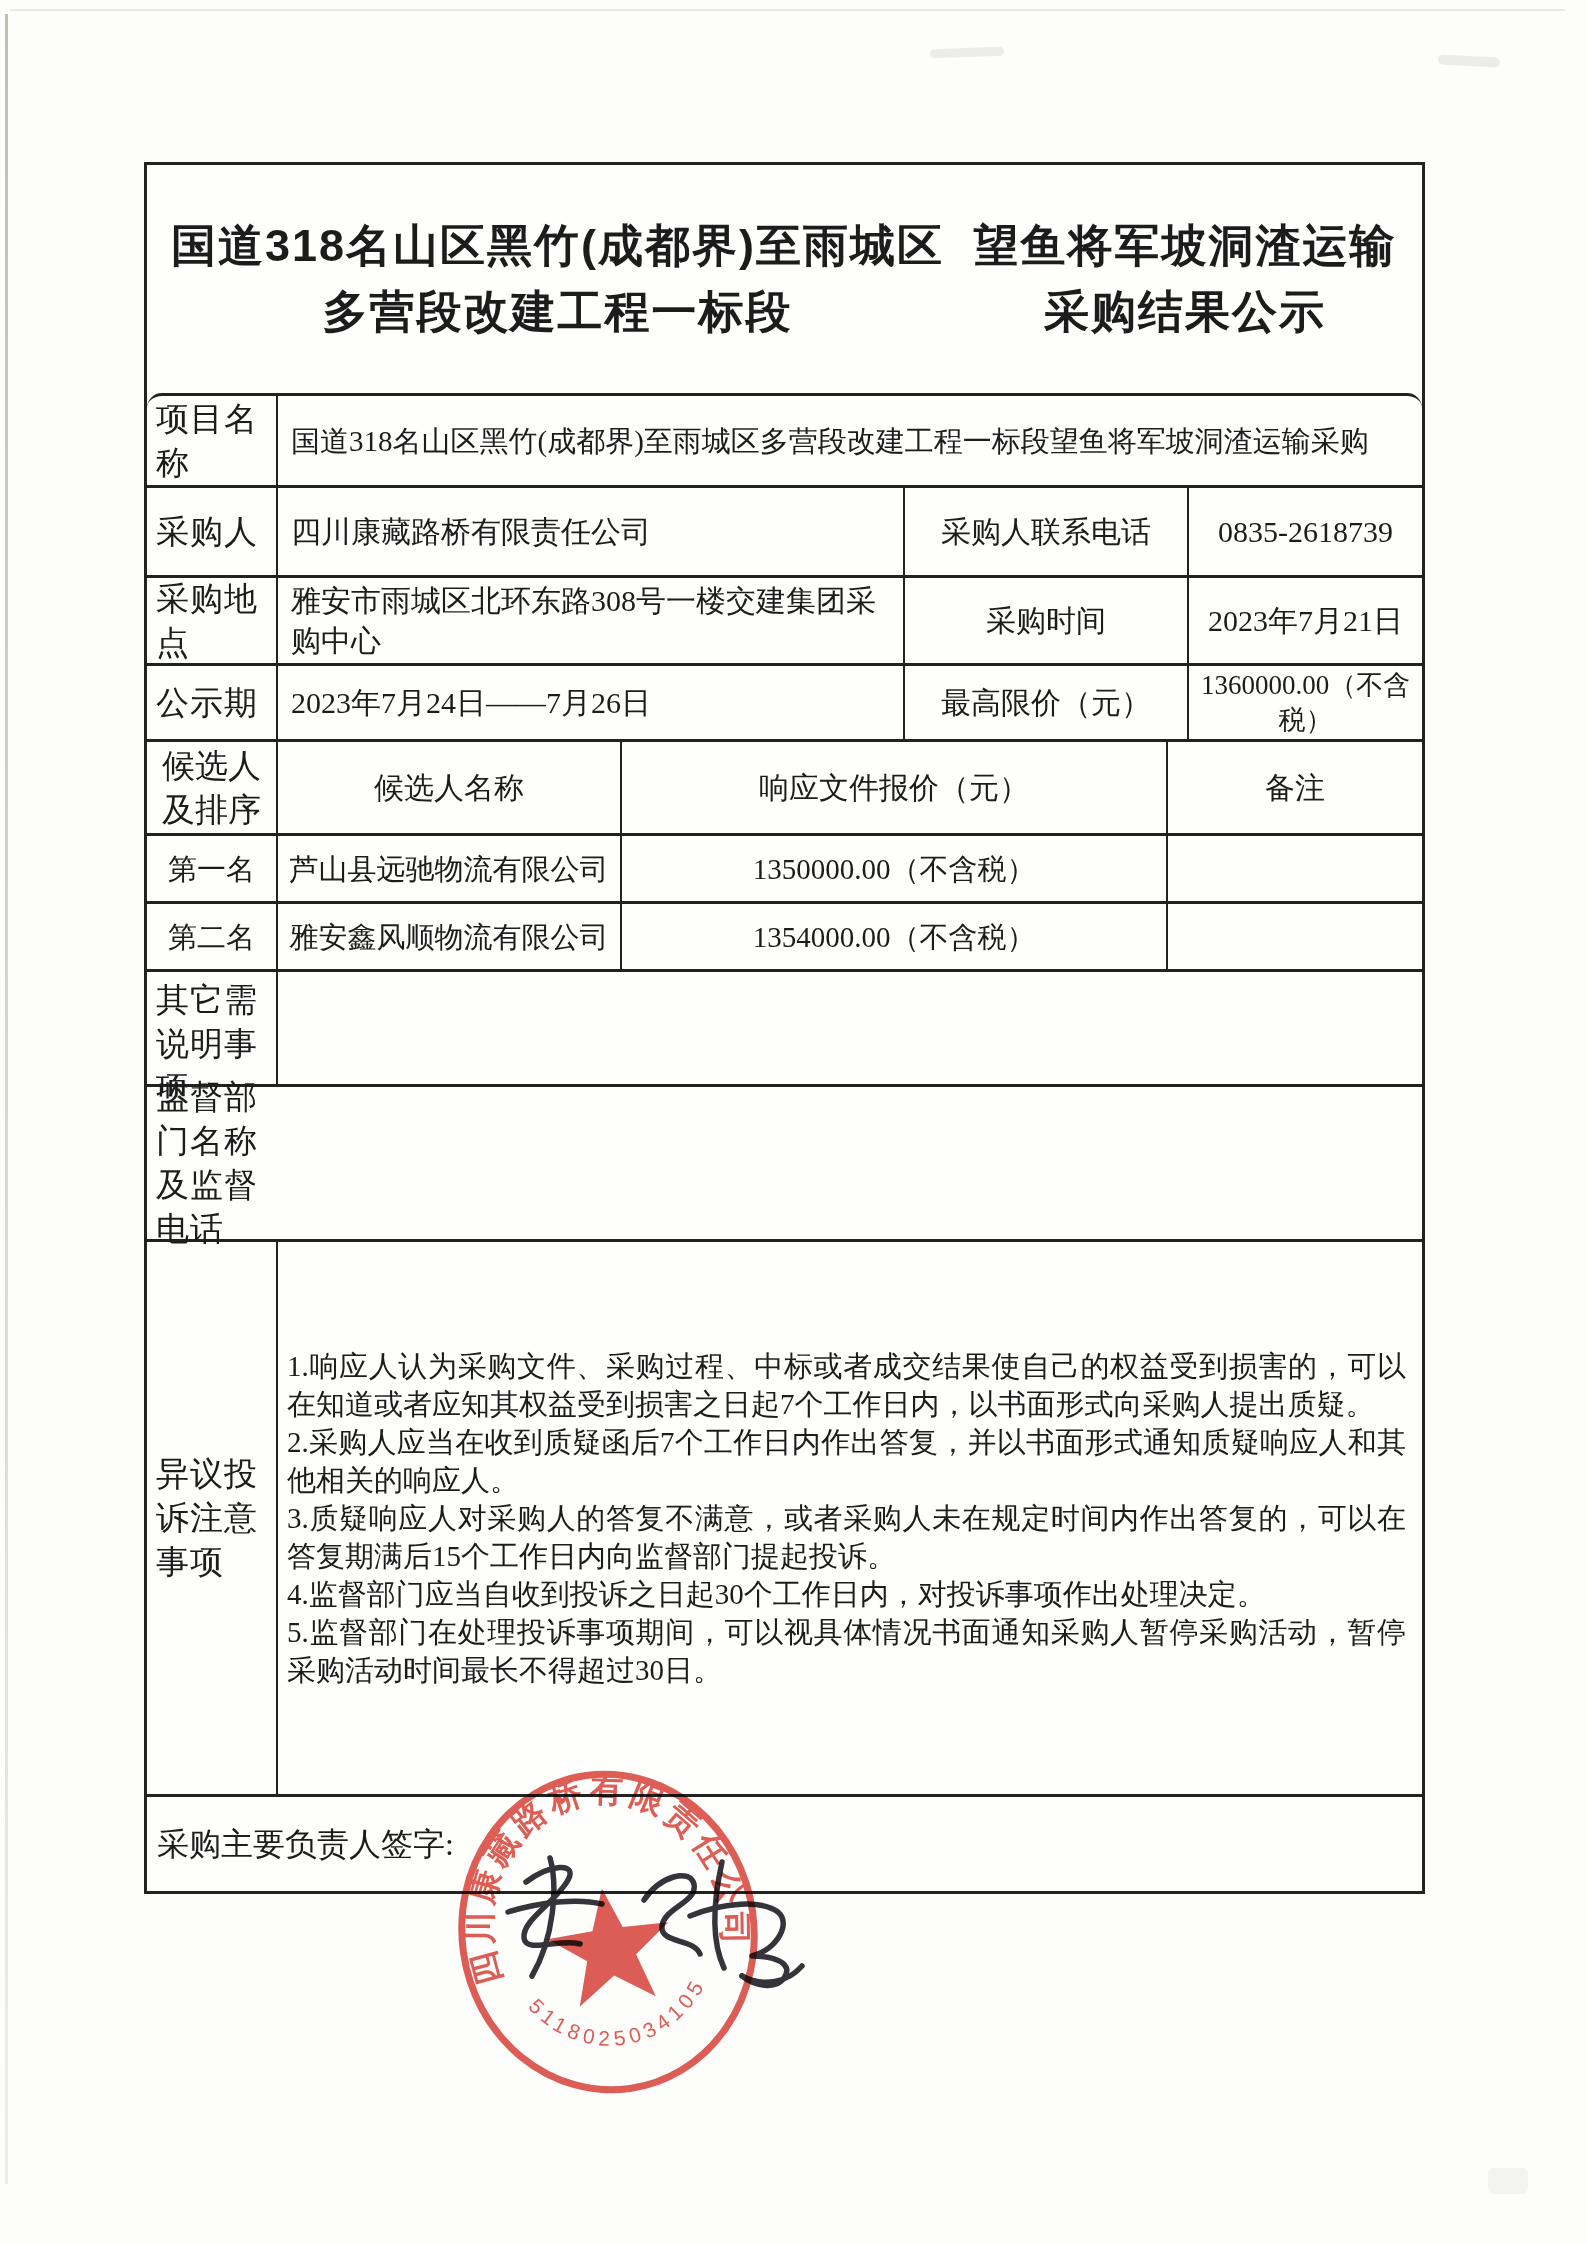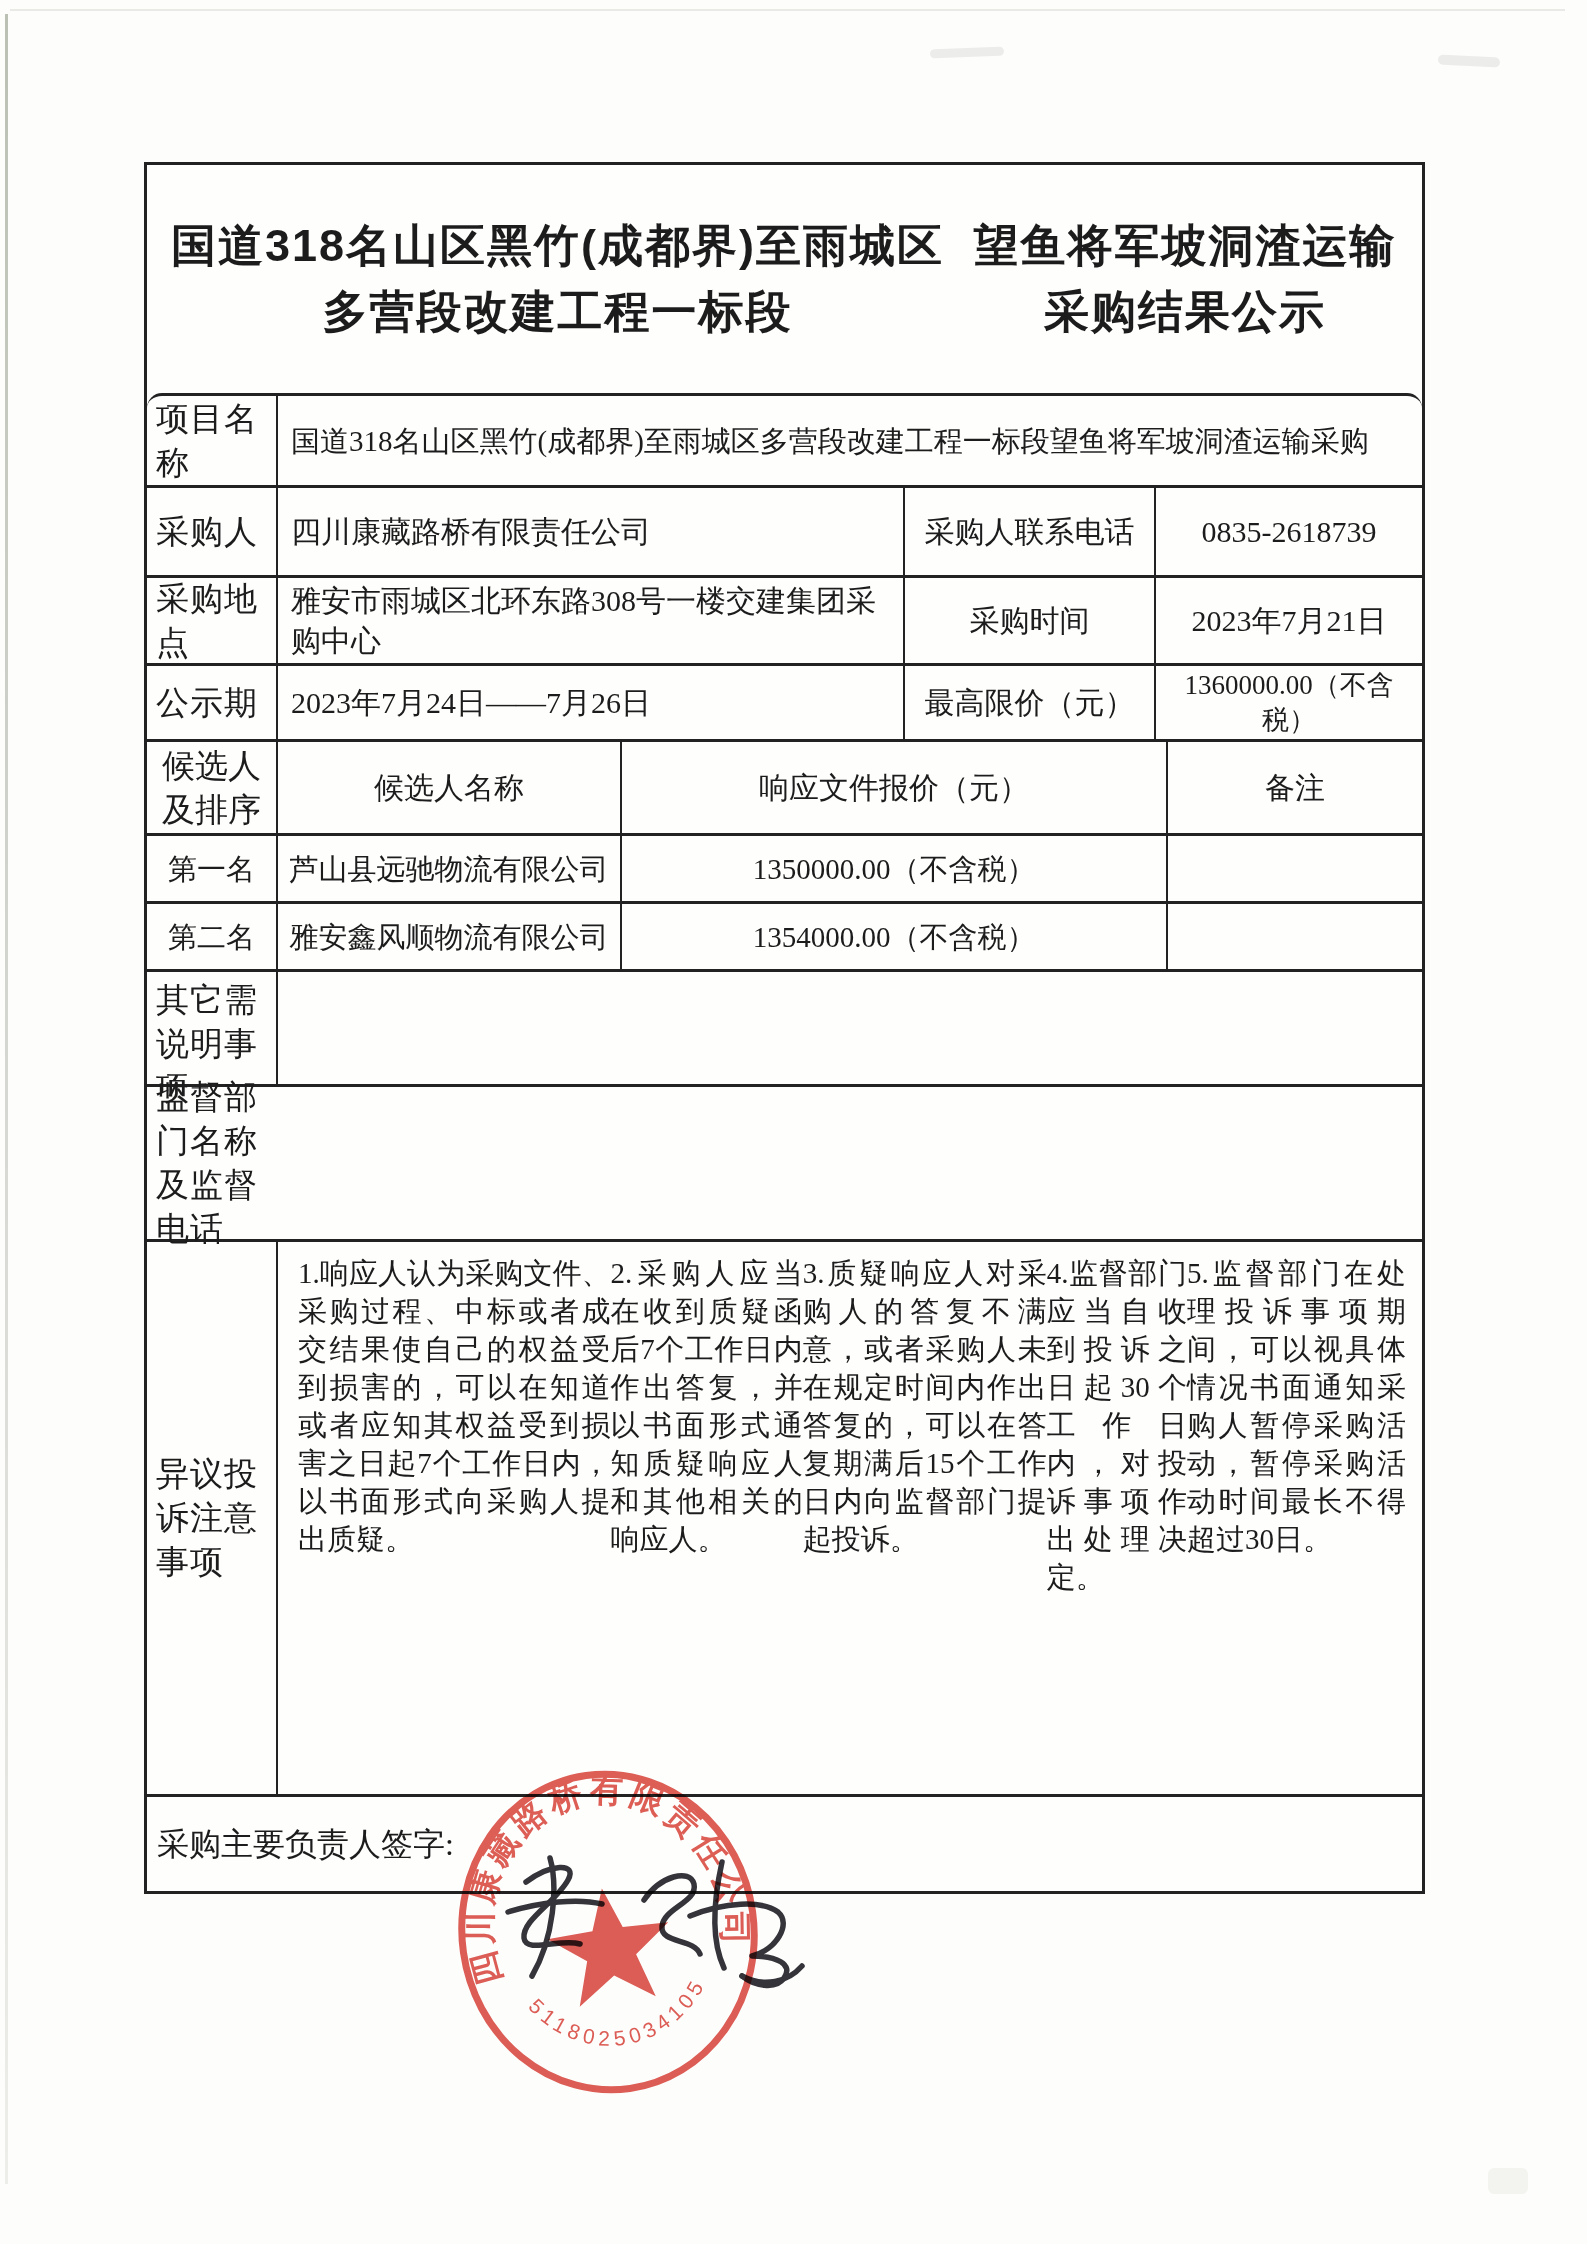--- a/index.html
+++ b/index.html
@@ -36,43 +36,43 @@
     font-size:45px; line-height:66px; letter-spacing:2px; }
 
   .row-project { height:92px;border-radius:15px; }
   .value-wide { flex:1; justify-content:flex-start; text-align:left; font-size:29px;
     white-space:nowrap; overflow:hidden; padding-left:13px; }
 
   .row-purchaser { height:90px; }
   .row-location { height:88px; }
   .row-publicity { height:76px; }
   .cell-value-mid { width:627px; flex:none; justify-content:flex-start; text-align:left; padding-left:13px; }
-  .cell-sublabel { width:251px; flex:none; }
+  .cell-sublabel { width:284px; flex:none; }
   .cell-subvalue { flex:1; }
   .limit-value { font-size:27px; line-height:35px; padding:2px 6px; }
 
   .row-cand-header { height:94px; }
   .cell-cand-rank { width:129px; flex:none; white-space:pre-line; font-size:33px; line-height:44px; }
   .cell-cand-name { width:344px; flex:none; }
   .cell-cand-price { width:546px; flex:none; }
   .cell-cand-remark { flex:1; }
   .row-cand { height:68px; }
   .row-cand .tcell { font-size:29px; }
   .row-cand .cell-cand-rank { font-size:29px; }
 
   .row-other { height:115px; }
 
   .row-supervision { height:155px; }
   .sup-stack { flex:1; display:flex; flex-direction:column; border-left:2px solid #222; padding:0; }
   .sup-row { flex:1; display:flex; align-items:center; justify-content:center; font-size:30px; }
   .sup-row.second { border-top:2px solid #222; }
 
   .row-objection { height:555px; }
-  .obj-cell { flex:1; justify-content:center; align-items:stretch;
-    padding:12px 16px 12px 20px; }
+  .obj-cell { flex:1; flex-direction:column; justify-content:center; align-items:stretch;
+    padding:12px 16px 12px 9px; }
   .obj-line { font-size:29px; line-height:38px; text-align:justify; }
 
   .row-signature { height:97px; }
   .sig-cell { flex:1; justify-content:flex-start; text-align:right; font-size:32px; }
 
   
   .stamp { position:absolute; left:436px; top:1740px; width:344px; height:384px;
     mix-blend-mode:multiply; opacity:.88; transform:rotate(-8deg); }
   .signature-ink { position:absolute; left:492px; top:1846px; width:330px; height:160px;
     mix-blend-mode:multiply; }

